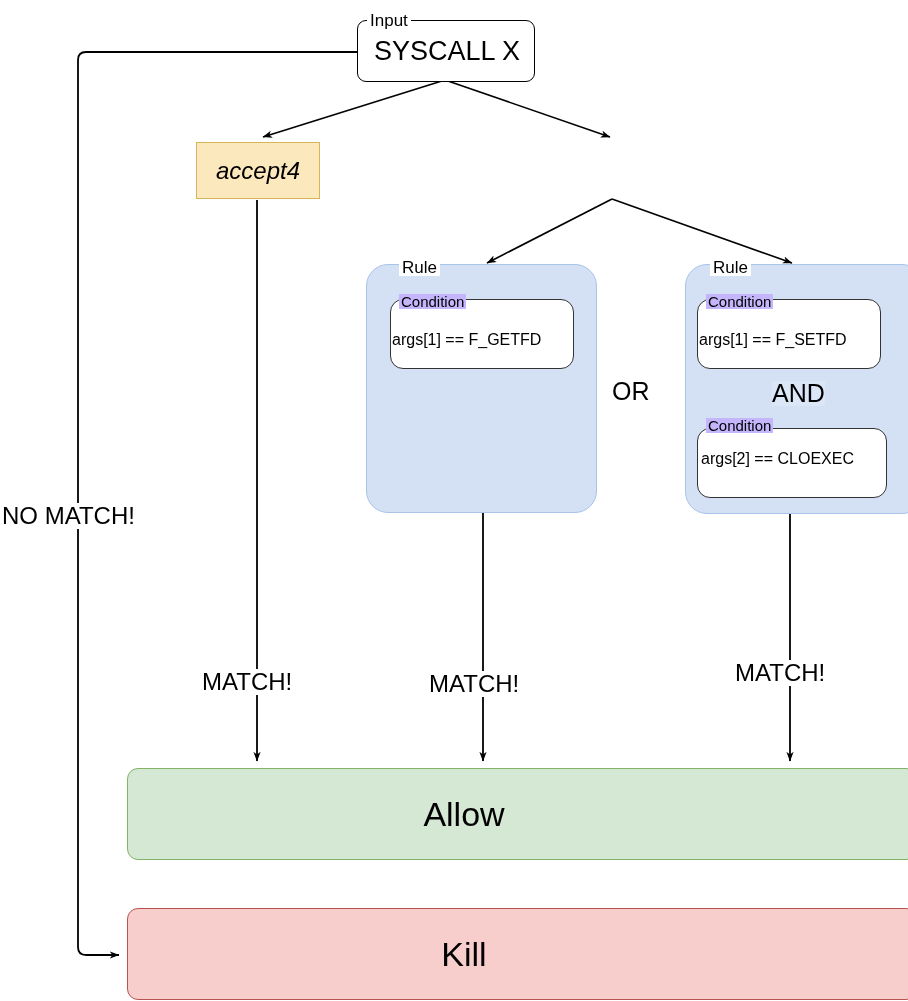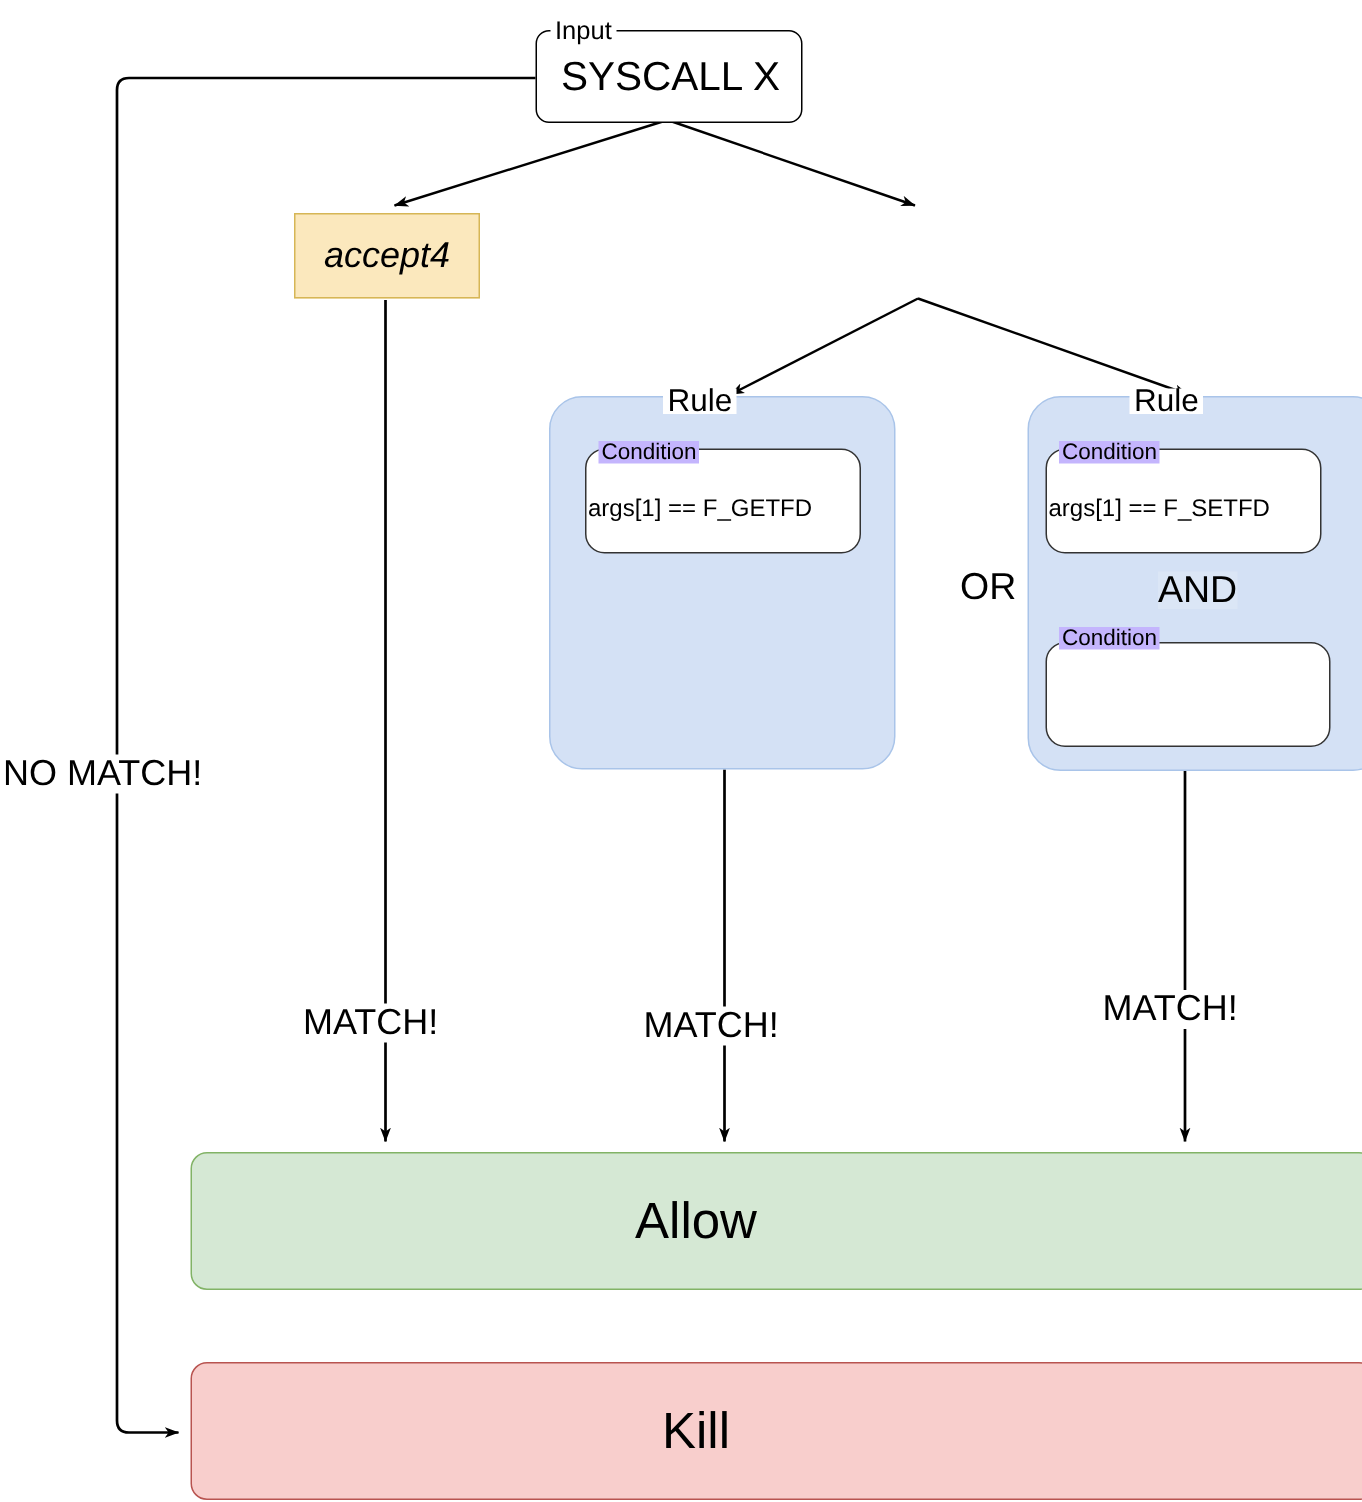--- a/index.html
+++ b/index.html
@@ -75,24 +75,23 @@
     position: absolute;
     box-sizing: border-box;
     background: #d4e1f5;
     border: 1.2px solid #a9c4e9;
     border-radius: 22px;
   }
   .rule-label {
     position: absolute;
     background: #ffffff;
     padding: 0 3px;
-    font-size: 21px;
+    font-size: 17px;
     line-height: 17px;
     white-space: nowrap;
-    margin-left: 43px;
   }
 
   
   .cond-box {
     position: absolute;
     box-sizing: border-box;
     background: #ffffff;
     border: 1.6px solid #333333;
     border-radius: 13px;
   }
@@ -193,33 +192,34 @@
   </div>
 
 
   <div class="rule-box" style="left:366px; top:264px; width:231px; height:249px;"></div>
   <div class="rule-label" style="left:399px; top:259px;">Rule</div>
 
   <div class="cond-box" style="left:390px; top:299px; width:184px; height:70px;"></div>
   <div class="cond-label" style="left:399px; top:294px;">Condition</div>
   <div class="cond-text" style="left:392px; top:329px;">args[1] == F_GETFD</div>
 
-  <div class="operator op-or" style="left:640px; top:379px;">OR</div>
+  <div class="operator op-or" style="left:612px; top:379px;">OR</div>
 
   <div class="rule-box" style="left:685px; top:264px; width:239px; height:250px;"></div>
   <div class="rule-label" style="left:710px; top:259px;">Rule</div>
 
   <div class="cond-box" style="left:697px; top:299px; width:184px; height:70px;"></div>
   <div class="cond-label" style="left:706px; top:294px;">Condition</div>
   <div class="cond-text" style="left:699px; top:329px;">args[1] == F_SETFD</div>
 
   <div class="operator op-and" style="left:772px; top:381px;">AND</div>
 
   <div class="cond-box" style="left:697px; top:428px; width:190px; height:70px;"></div>
   <div class="cond-label" style="left:706px; top:418px;">Condition</div>
+  <div class="cond-text" style="left:701px; top:448px;">args[2] == CLOEXEC</div>
 
   <div class="edge-label" style="left:0px; top:503px;">NO MATCH!</div>
 
   <div class="edge-label" style="left:200px; top:669px;">MATCH!</div>
 
   <div class="edge-label" style="left:427px; top:671px;">MATCH!</div>
 
   <div class="edge-label" style="left:733px; top:660px;">MATCH!</div>
 
   <div class="terminal allow-box" style="left:127px; top:768px; width:790px; height:92px;">

